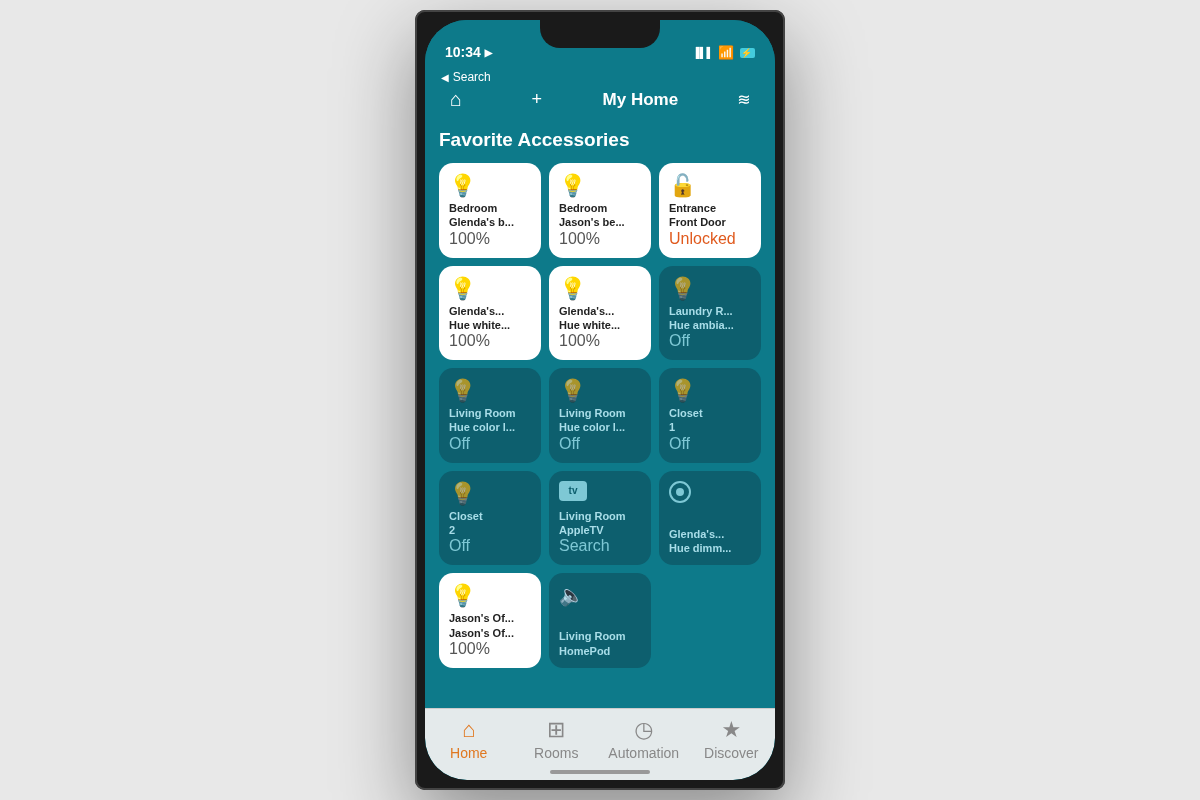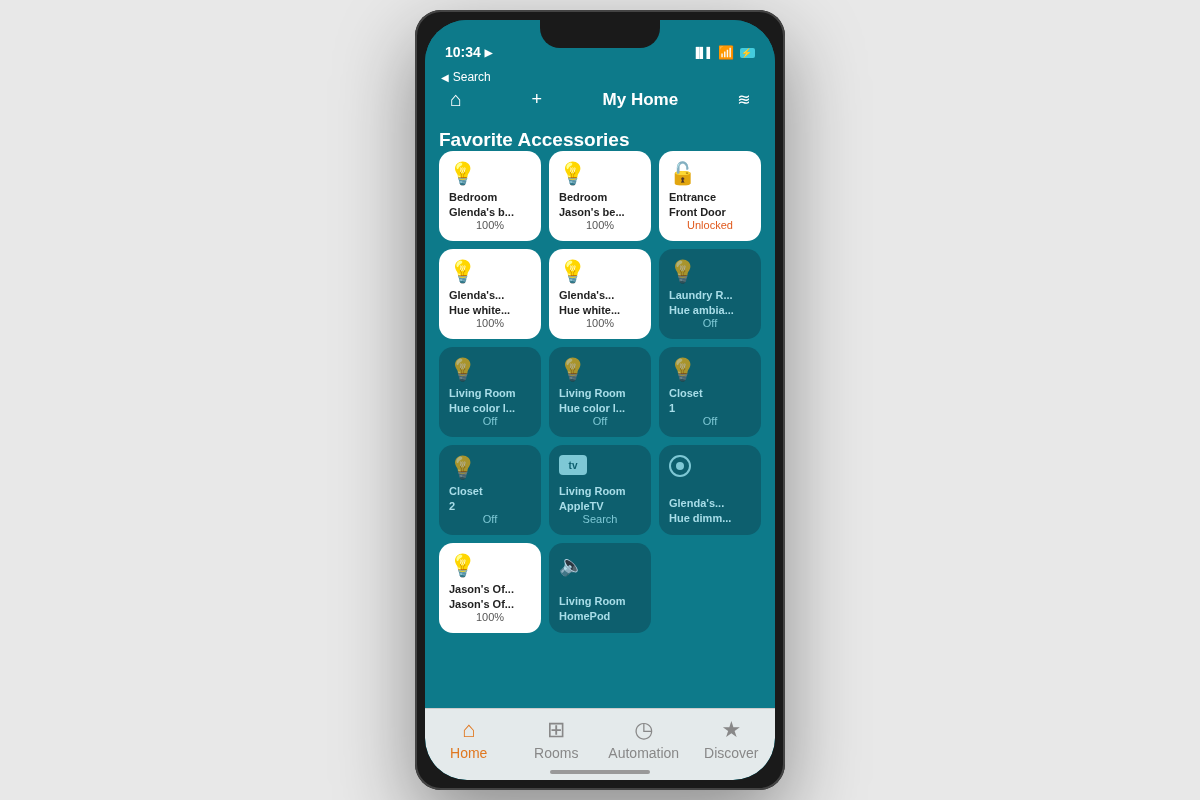--- a/index.html
+++ b/index.html
@@ -9,21 +9,21 @@
       justify-content: center;
       align-items: center;
       min-height: 100vh;
       font-family: -apple-system, BlinkMacSystemFont, 'SF Pro Display', 'Helvetica Neue', sans-serif;
     }
 
     .phone-frame {
       width: 370px;
       height: 780px;
       background: #1a1a1a;
-      border-radius: 26px;
+      border-radius: 10px;
       position: relative;
       box-shadow: 0 30px 80px rgba(0,0,0,0.4), inset 0 0 0 2px #444;
       overflow: hidden;
     }
 
     .phone-screen {
       position: absolute;
       top: 10px;
       left: 10px;
       right: 10px;
@@ -114,20 +114,21 @@
       background: #0d7a8a;
       padding: 10px 14px;
       overflow-y: auto;
       height: calc(100% - 44px - 52px - 52px);
     }
 
     .section-title {
       color: white;
       font-size: 19px;
       font-weight: 700;
+      margin-bottom: 12px;
     }
 
     .grid {
       display: grid;
       grid-template-columns: 1fr 1fr 1fr;
       gap: 8px;
     }
 
     .tile {
       border-radius: 14px;
@@ -154,23 +155,22 @@
       margin-bottom: 2px;
     }
 
     .tile .label {
       font-size: 11px;
       font-weight: 600;
       line-height: 1.3;
     }
 
     .tile .status {
-      font-size: 11px;
+      font-size: 16px;
       font-weight: 500;
-      text-align: center;
     }
 
     .tile.light .label { color: #222; }
     .tile.light .status { color: #555; }
 
     .tile.dark .label { color: #a8dde8; }
     .tile.dark .status { color: #7ec8d5; }
 
     .unlocked-status {
       color: #e05a1e !important;

